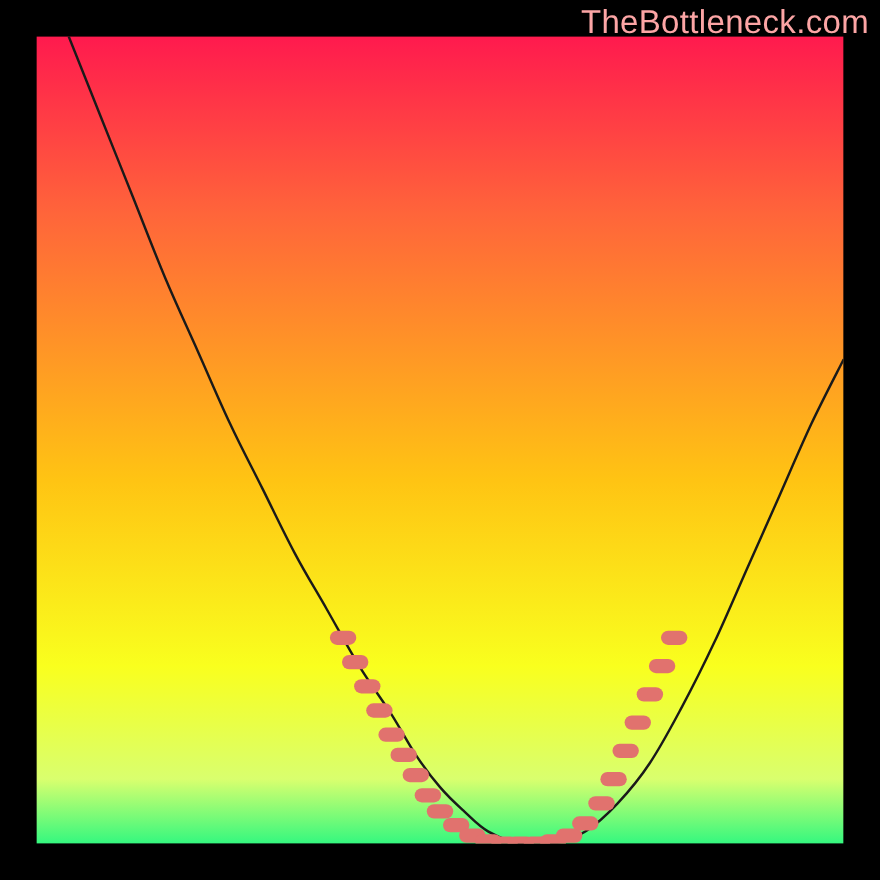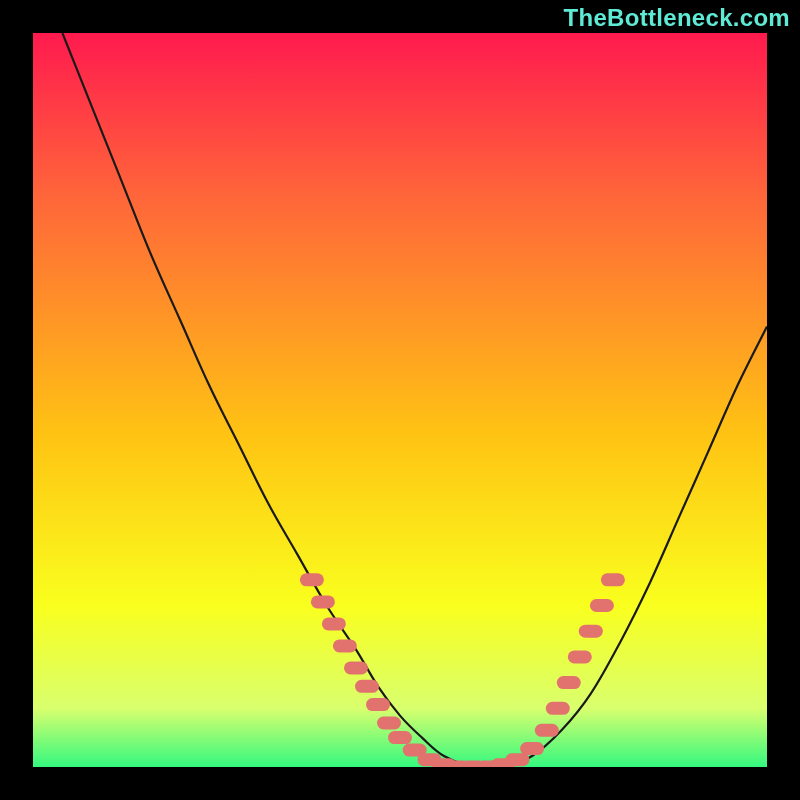--- a/index.html
+++ b/index.html
@@ -16,23 +16,23 @@
     left: 0;
     top: 0;
     width: 800px;
     height: 800px;
     background: #000;
   }
   .watermark {
     position: absolute;
     top: 4px;
     right: 10px;
-    color: #5eead4;
-    font-size: 24px;
-    font-weight: 700;
+    color: #fca5a5;
+    font-size: 30px;
+    font-weight: 400;
     letter-spacing: 0.3px;
     z-index: 5;
   }
   .plot-area {
     position: absolute;
     left: 33px;
     top: 33px;
     width: 734px;
     height: 734px;
     overflow: hidden;

